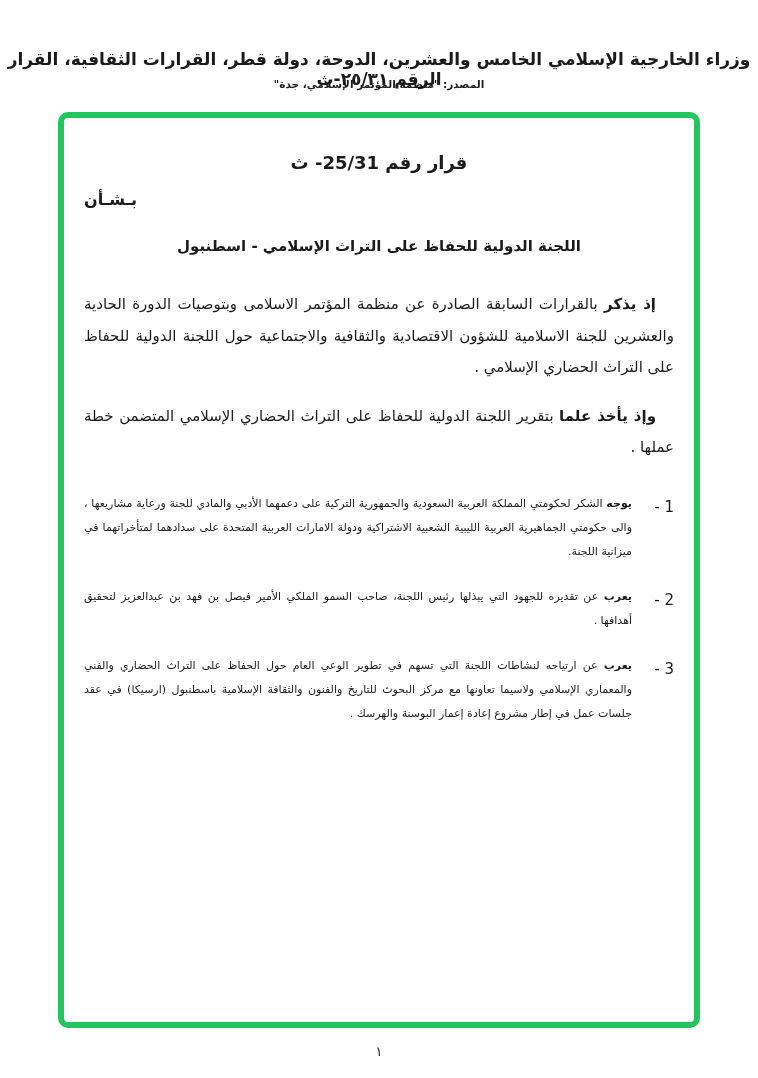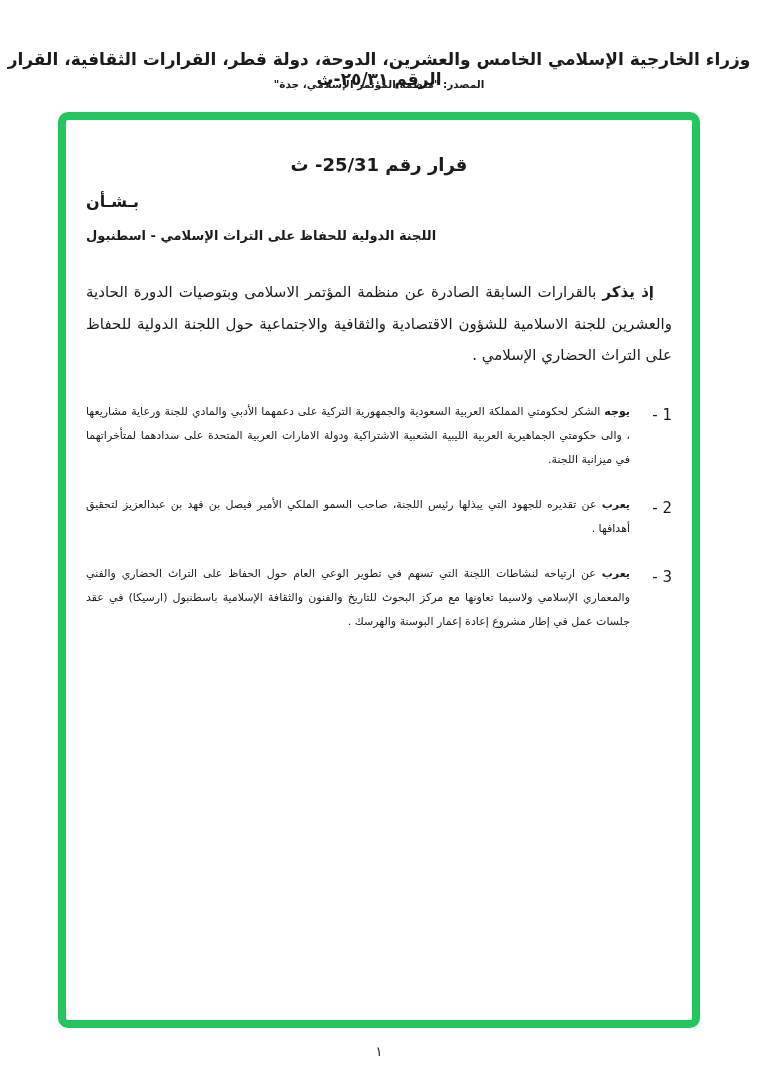--- a/index.html
+++ b/index.html
@@ -17,28 +17,28 @@
     letter-spacing:0;
   }
   .hdr2{
     position:absolute;top:78px;left:0;right:0;
     text-align:center;font-size:10.5px;font-weight:bold;
   }
   .green-box{
     position:absolute;left:58px;top:112px;
     width:642px;height:916px;
     box-sizing:border-box;
-    border:8px solid #22c55e;
+    border:6px solid #22c55e;
     border-radius:10px;
     padding:26px 20px 0 20px;
     background:#ffffff;
   }
   .title1{margin-top:8px;text-align:center;font-size:18px;font-weight:bold;}
   .title2{margin-top:17px;text-align:left;font-size:16px;font-weight:bold;}
-  .title3{margin-top:17px;text-align:left;font-size:13px;font-weight:bold;}
+  .title3{margin-top:28px;text-align:center;font-size:15px;font-weight:bold;}
   .body-text{margin-top:34px;}
   p.para{
     margin:0 0 17px 0;
     font-size:15px;line-height:31.5px;
     text-align:justify;
     text-indent:18px;
   }
   .lead{font-weight:bold;}
   .items{margin-top:28px;}
   .item{display:flex;margin-bottom:21px;}
@@ -67,20 +67,21 @@
 
   <div class="title1">قرار رقم 25/31- ث</div>
   <div class="title2">بـشـأن</div>
   <div class="title3">اللجنة الدولية للحفاظ على التراث الإسلامي - اسطنبول</div>
 
   <div class="body-text">
 
 
     <p class="para"><span class="lead">إذ يذكر</span><span> بالقرارات السابقة الصادرة عن منظمة المؤتمر الاسلامى وبتوصيات الدورة الحادية والعشرين للجنة الاسلامية للشؤون الاقتصادية والثقافية والاجتماعية حول اللجنة الدولية للحفاظ على التراث الحضاري الإسلامي .</span></p>
 
+    <p class="para"><span class="lead">وإذ يأخذ علما</span><span> بتقرير اللجنة الدولية للحفاظ على التراث الحضاري الإسلامي المتضمن خطة عملها .</span></p>
 
     <div class="items">
 
       <div class="item">
         <div class="item-num">1 -</div>
         <div class="item-body"><span class="lead">يوجه</span><span> الشكر لحكومتي المملكة العربية السعودية والجمهورية التركية على دعمهما الأدبي والمادي للجنة ورعاية مشاريعها ، والى حكومتي الجماهيرية العربية الليبية الشعبية الاشتراكية ودولة الامارات العربية المتحدة على سدادهما لمتأخراتهما في ميزانية اللجنة.</span></div>
       </div>
 
       <div class="item">
         <div class="item-num">2 -</div>

